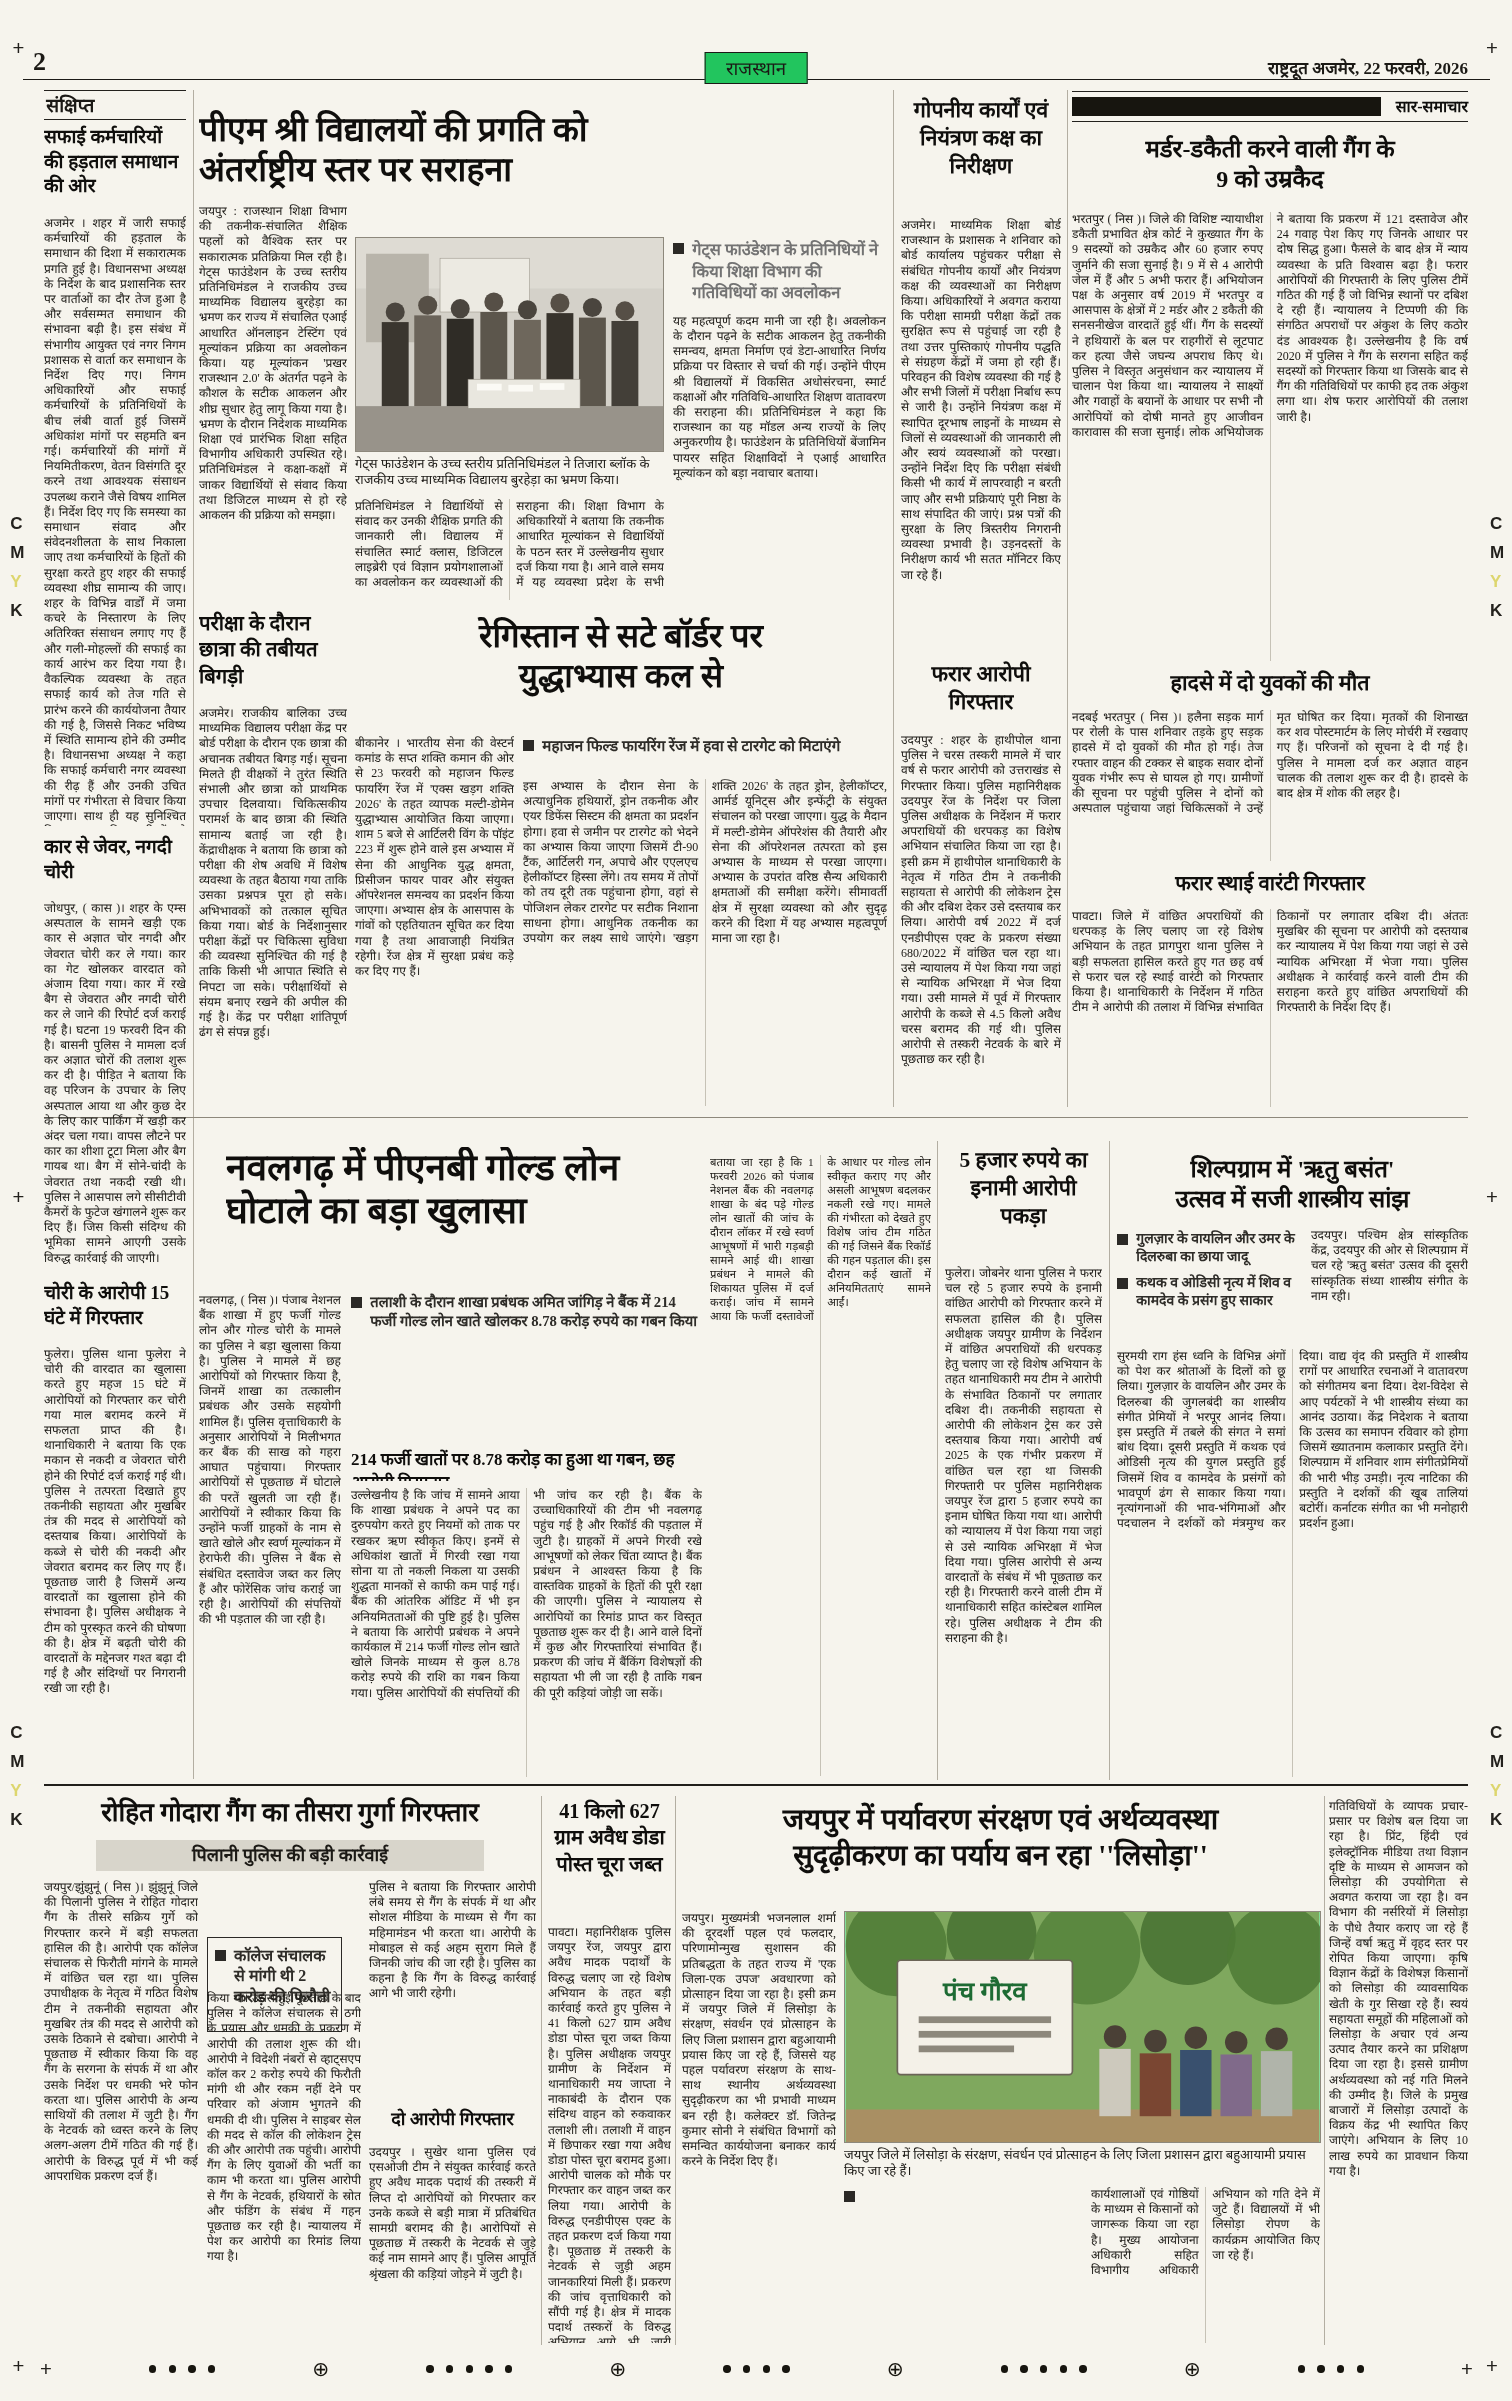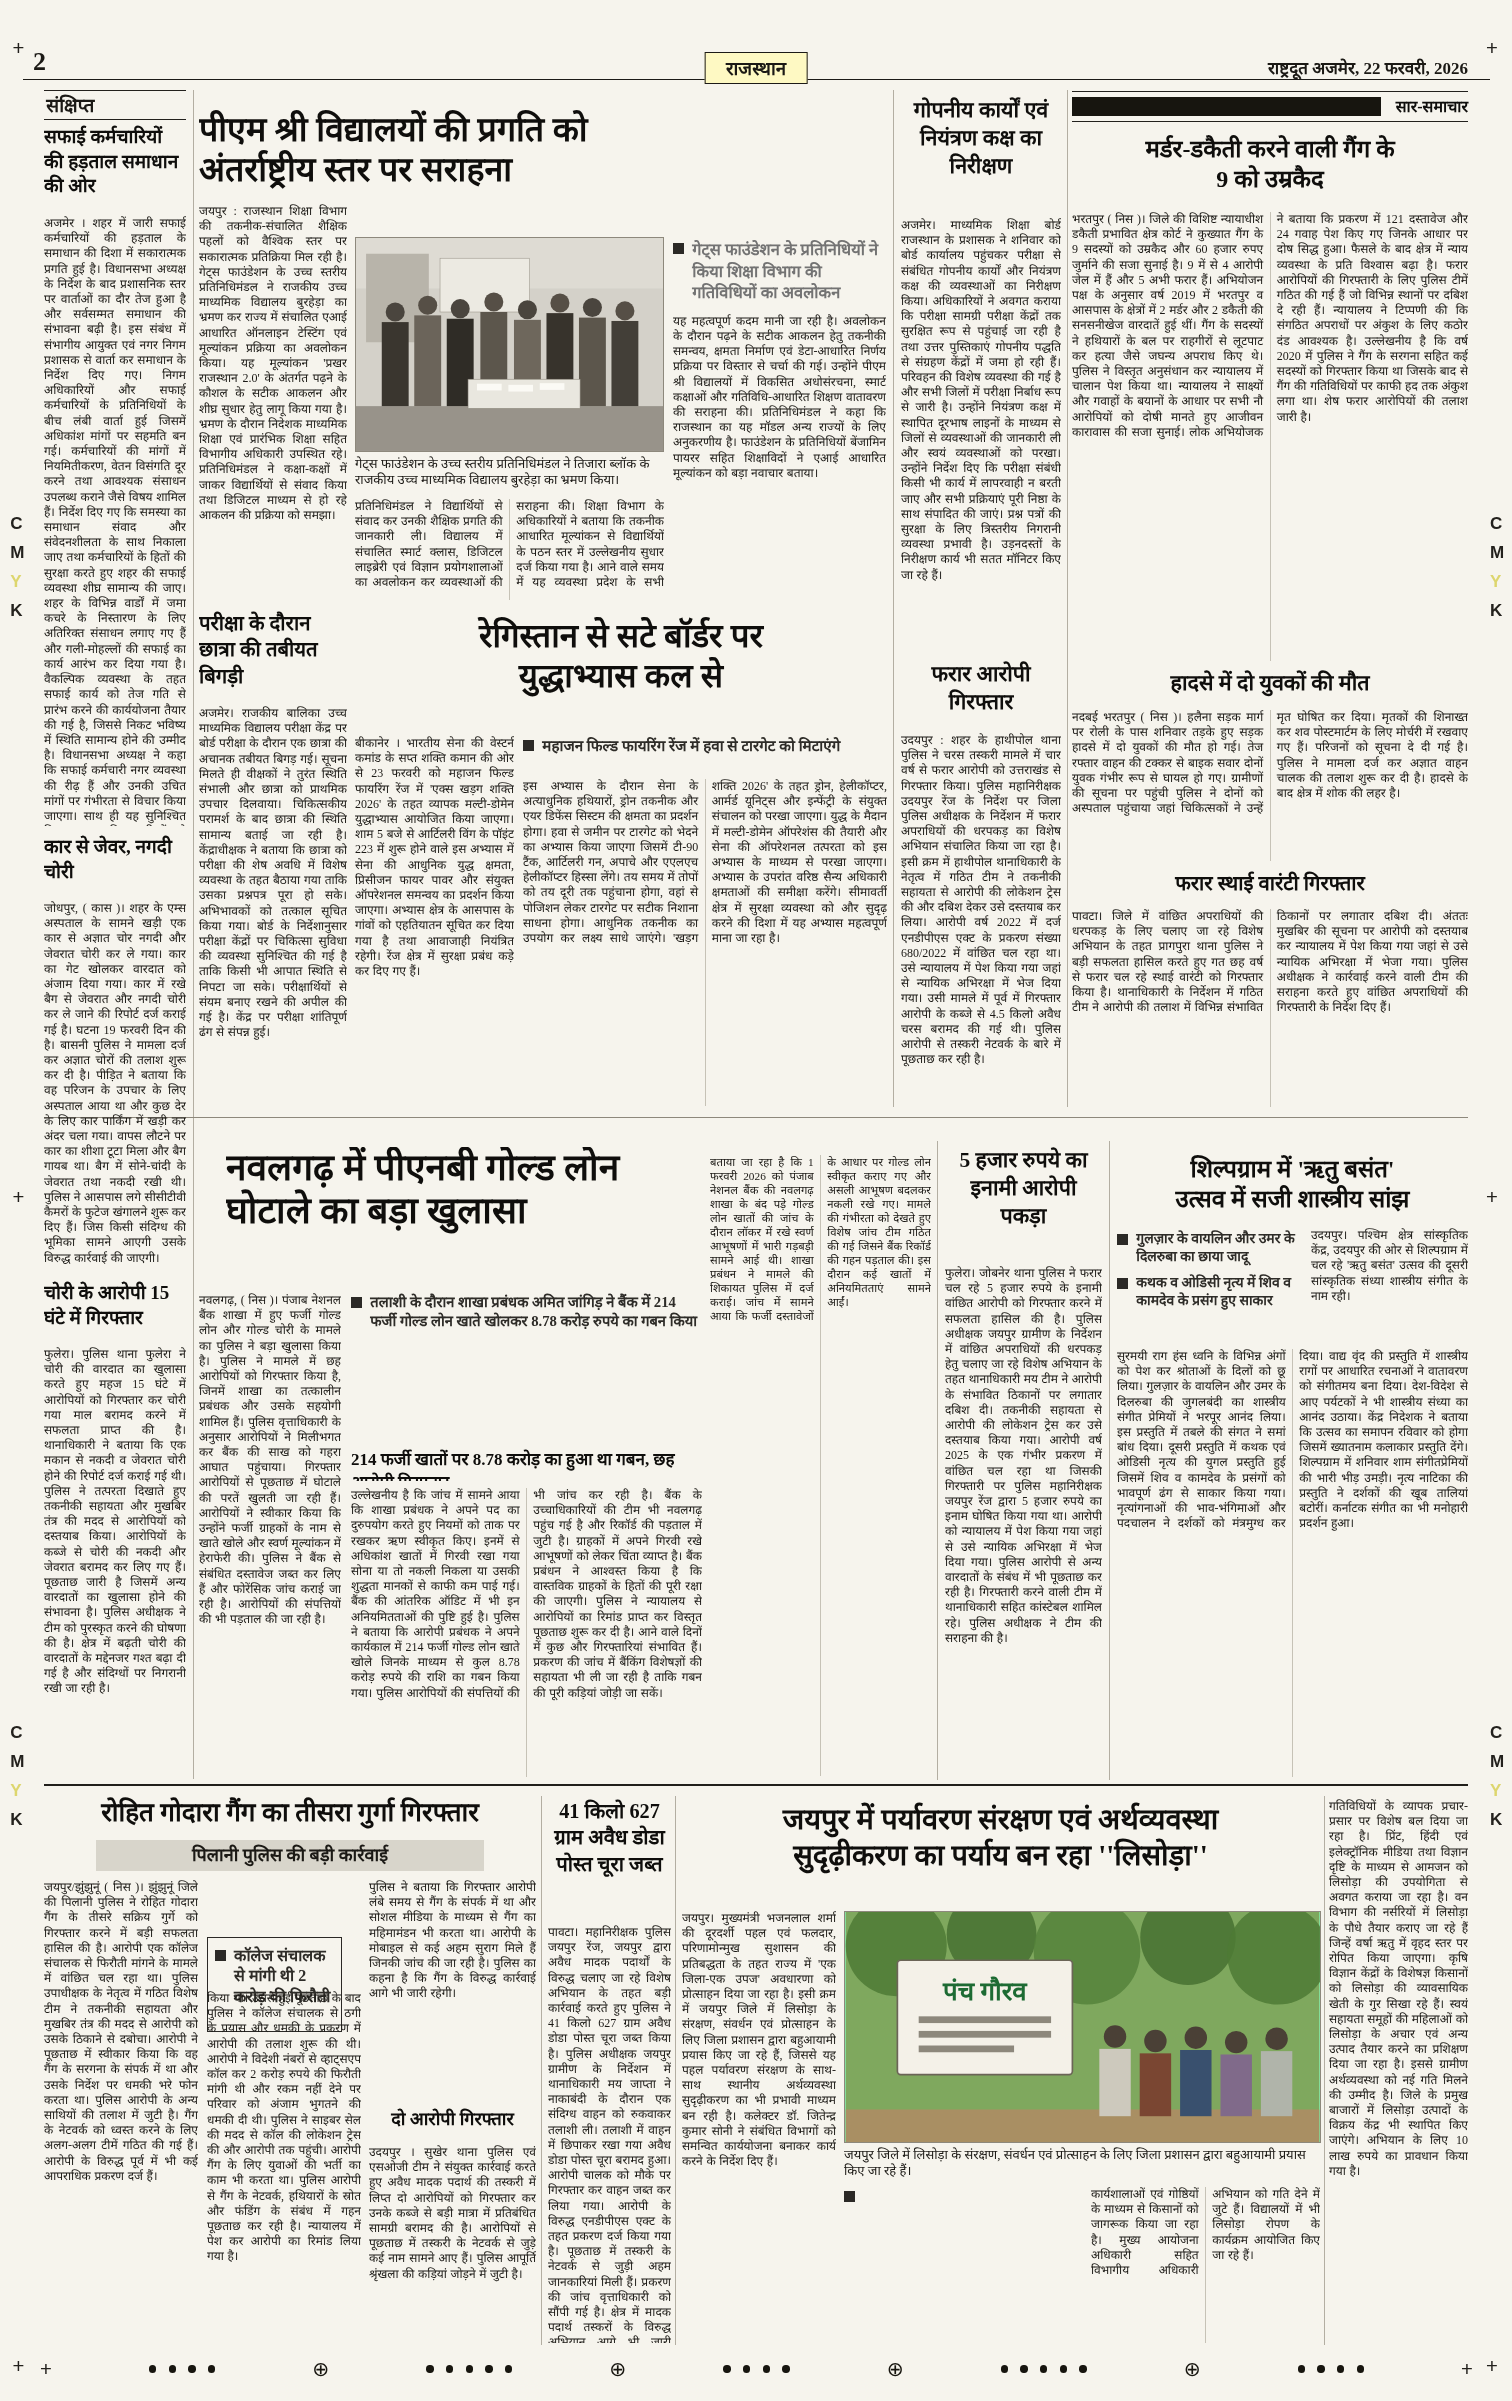--- a/index.html
+++ b/index.html
@@ -25,21 +25,21 @@
   .cols2{column-count:2;column-gap:13.6px;column-rule:0.6px solid #c6c2b6}
   .vr{position:absolute;width:0.6px;background:#b3aea2}
   .hrule{position:absolute;height:0.6px;background:#8d887c}
   .thick{height:1.7px;background:#211f1b}
   .bullet-row{display:flex;gap:8px;font-weight:bold;color:#2e2c28;align-items:flex-start}
   .sq{width:11.3px;height:11.3px;background:#2b2926;flex:none;margin-top:4px}
   .kicker{background:#d8d5cb;text-align:center;font-weight:bold;display:flex;align-items:center;justify-content:center}
   .rbox{border:1.7px solid #2b2926;padding:8px 6.8px;background:#f6f4ed}
   .caption{font-weight:normal;font-size:13px;line-height:16.4px;overflow:hidden}
   .page-num{font-size:26px;font-weight:bold}
-  .section-box{border:1.7px solid #1c1a17;background:#fef9c3;font-weight:bold;font-size:18.6px;
+  .section-box{border:1.7px solid #1c1a17;background:#22c55e;font-weight:normal;font-size:18.6px;
                padding:2.3px 20.3px;display:inline-block}
   .edition{font-size:17px;font-weight:bold;text-align:right}
   .saar-bar{display:flex;align-items:center;border-top:1.1px solid #23211d;border-bottom:1.7px double #23211d;padding:3.4px 0}
   .saar-black{height:19px;background:#17150f;flex:1;margin-right:14.7px}
   .brief-bar{border-top:1.7px solid #23211d;border-bottom:0.6px solid #23211d;font-weight:bold;font-size:19px;padding:1.1px 2.3px}
   .photo{border:0.6px solid #8d887c;overflow:hidden;background:#86efac}
   .photo svg{display:block;width:100%;height:100%}
   .cmyk{position:absolute;display:flex;flex-direction:column;gap:9px;font-weight:bold;
         font-size:17px;font-family:"Liberation Sans",sans-serif;color:#23211d}
   .cmyk .y{color:#ddd66e}

